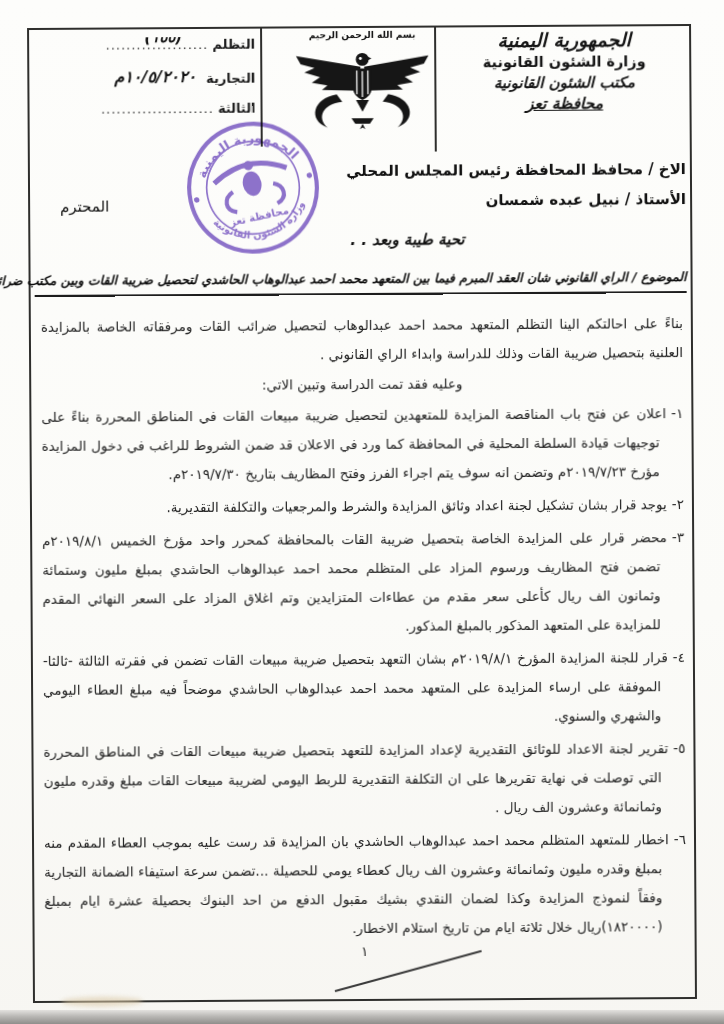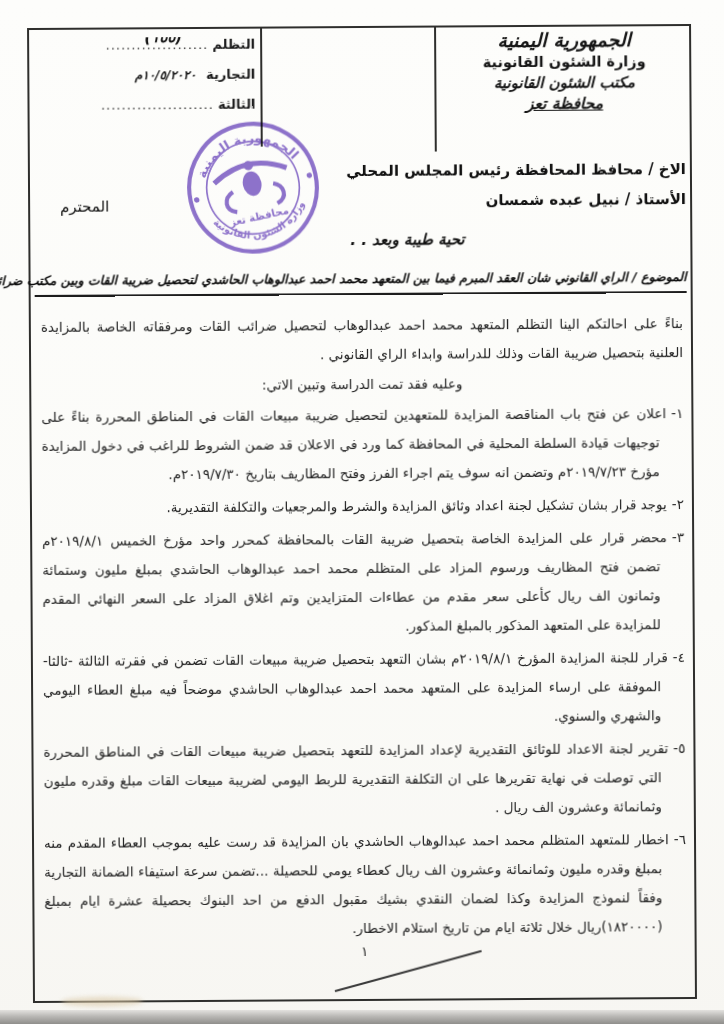--- a/index.html
+++ b/index.html
@@ -21,21 +21,21 @@
   .vdiv.v1{left:263px;top:28px;height:118px;}
   .vdiv.v2{left:437px;top:28px;height:124px;}
 
   
   .hleft{position:absolute;left:46px;top:36px;width:212px;direction:rtl;font-size:13px;font-weight:bold;color:#1d1d1d;}
   .hrow{display:flex;align-items:flex-end;margin-bottom:15px;}
   .hrow .lbl{white-space:nowrap;margin-left:4px;}
   .dots{position:relative;flex:1;letter-spacing:1px;color:#333;font-weight:normal;overflow:hidden;white-space:nowrap;}
   .hand{font-style:oblique;font-weight:bold;color:#111;}
   .num-over{position:absolute;top:-9px;right:26px;font-size:15px;}
-  .dateval{font-size:12px;margin-right:6px;}
+  .dateval{font-size:16px;margin-right:6px;}
 
   
   .hright{position:absolute;left:448px;top:30px;width:238px;text-align:center;direction:rtl;color:#151515;}
   .hr-country{font-size:19px;font-weight:bold;font-style:oblique;margin-bottom:3px;}
   .hr-ministry{font-size:14.5px;font-weight:bold;margin-bottom:4px;}
   .hr-office{font-size:15px;font-weight:bold;font-style:oblique;margin-bottom:3px;}
   .hr-gov{font-size:15.5px;font-weight:bold;font-style:oblique;text-decoration:underline;}
 
   
   .emblem{position:absolute;left:287px;top:30px;width:156px;text-align:center;}
@@ -99,20 +99,45 @@
       <div class="hrow">
         <span class="lbl">التجارية</span>
         <span class="hand dateval">١٠/٥/٢٠٢٠م</span>
       </div>
       <div class="hrow">
         <span class="lbl">الثالثة</span>
         <span class="dots"><span>......................</span></span>
       </div>
     </div>
 
+    <div class="emblem">
+      <div class="bismillah">بسم الله الرحمن الرحيم</div>
+      <svg width="150" height="92" viewBox="0 0 160 100" aria-hidden="true">
+        <g fill="#161616">
+
+          <path d="M78,28 L8,16 L13,25 L28,29 L17,34 L34,39 L25,45 L42,48 L36,53 L77,54 Z"></path>
+          <path d="M82,28 L152,16 L147,25 L132,29 L143,34 L126,39 L135,45 L118,48 L124,53 L83,54 Z"></path>
+
+          <circle cx="80" cy="20" r="7"></circle>
+          <path d="M80,14 l10,5 l-10,5 z"></path>
+          <circle cx="78" cy="19" r="1.6" fill="#fff"></circle>
+
+          <path d="M70,30 h20 v22 q0,8 -10,12 q-10,-4 -10,-12 Z"></path>
+          <path d="M74,32 v26 M80,33 v28 M86,32 v26" stroke="#fff" stroke-width="1.4" fill="none"></path>
+
+          <path d="M73,64 l7,13 l7,-13 z"></path>
+
+          <path d="M52,58 C26,62 20,86 42,94 C30,84 36,68 58,66 Z"></path>
+          <path d="M108,58 C134,62 140,86 118,94 C130,84 124,68 102,66 Z"></path>
+
+          <path d="M68,84 h24 l-4,6 h-16 z"></path>
+          <path d="M80,90 l3,6 l-3,-2 l-3,2 z"></path>
+        </g>
+      </svg>
+    </div>
 
     <div class="hright">
       <div class="hr-country">الجمهورية اليمنية</div>
       <div class="hr-ministry">وزارة الشئون القانونية</div>
       <div class="hr-office">مكتب الشئون القانونية</div>
       <div class="hr-gov">محافظة تعز</div>
     </div>
 
     <svg class="stamp" viewBox="0 0 140 140" aria-hidden="true">
       <g transform="rotate(-12 70 70)" fill="none" stroke="#7d5ec3">

